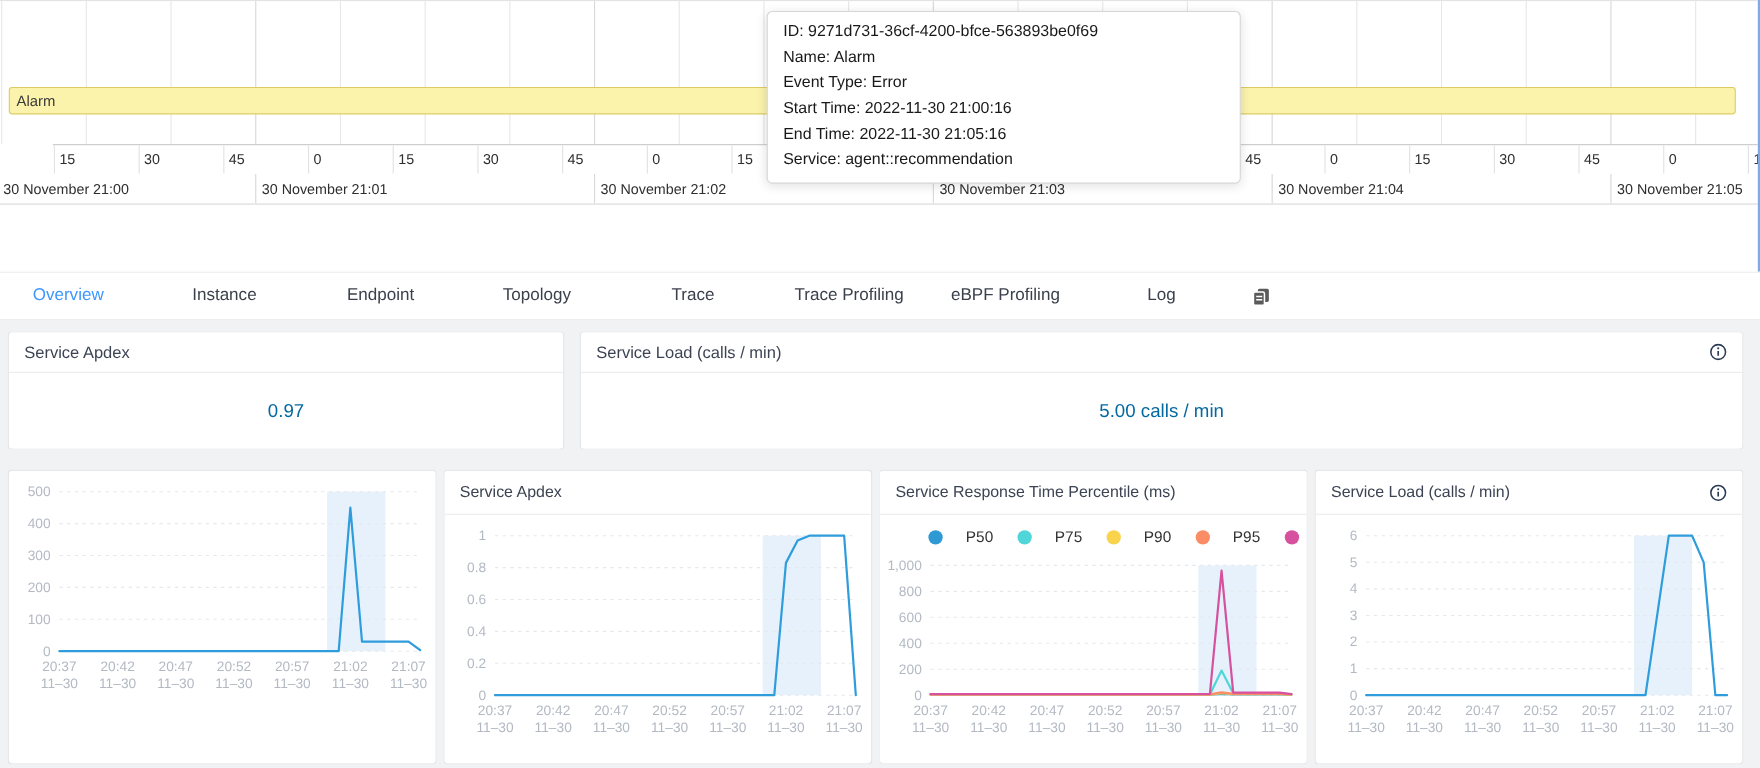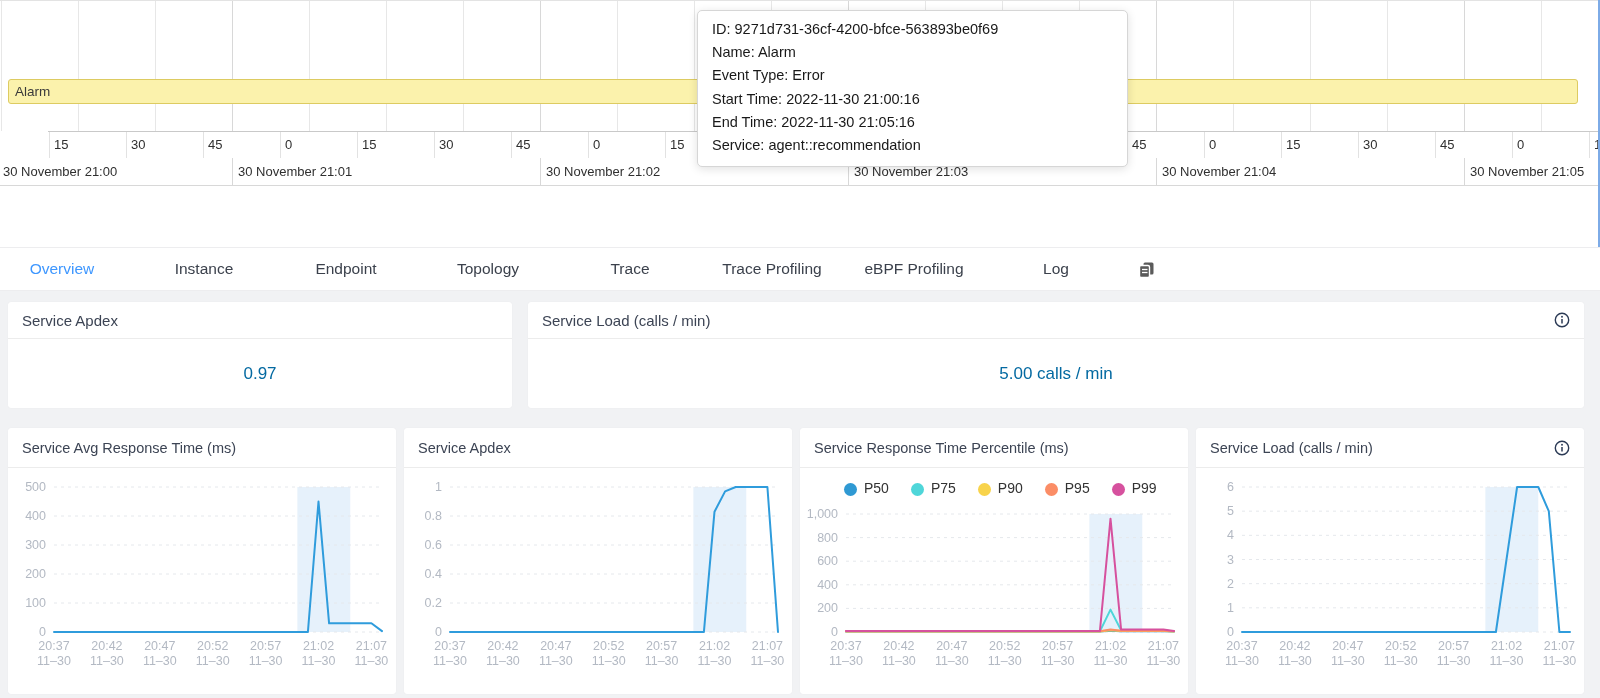--- a/index.html
+++ b/index.html
@@ -53,21 +53,21 @@
   
   .chart-row { position:absolute; left:8px; top:428px; width:1576px; height:266px;
     display:flex; gap:8px; }
   .chart-card { background:#fff; border-radius:3px; box-shadow:0 0 1px rgba(0,0,0,.08);
     flex:1 1 0; display:flex; flex-direction:column; overflow:hidden; }
   .chart-head { height:40px; border-bottom:1px solid #ececec; display:flex; align-items:center;
     justify-content:space-between; padding:0 14px; flex:0 0 auto; }
   .chart-title { font-size:14.5px; color:#3c4454; }
   .chart-legend { height:28px; display:flex; align-items:center; gap:22px; padding-left:44px;
     font-size:14px; color:#333; flex:0 0 auto; margin-top:6px; }
-  .legend-item { display:flex; align-items:flex-end; gap:7px; }
+  .legend-item { display:flex; align-items:center; gap:21px; }
   .legend-dot { width:13px; height:13px; border-radius:50%; background:#999; }
   .chart-plot { flex:1 1 auto; position:relative; }
   .chart-plot svg { position:absolute; left:0; top:0; }
 
   .info-icon { width:16px; height:16px; cursor:pointer; flex:0 0 auto; }
 </style>
 </head>
 <body>
 
 <div class="timeline-panel">
@@ -198,23 +198,20 @@
         <circle cx="8" cy="4.7" r="0.95" fill="#2b3a55"></circle>
       </svg>
     </div>
     <div class="metric-value">5.00 calls / min</div>
   </div>
 </div>
 
 <div class="chart-row">
 
   <div class="chart-card">
-    <div class="chart-head">
-      <span class="chart-title">Service Avg Response Time (ms)</span>
-    </div>
     <div class="chart-plot">
         <svg width="388" height="226">
           <rect x="289.35483870967744" y="19" width="52.90322580645159" height="145" fill="#3a96dd" fill-opacity="0.13"></rect>
           <line x1="46" y1="164" x2="374" y2="164" stroke="#e5e8ec" stroke-width="1" stroke-dasharray="3 4"></line>
           <text x="38" y="168" text-anchor="end" fill="#b3b9c3" font-size="12.5px">0</text>
           <line x1="46" y1="135" x2="374" y2="135" stroke="#e5e8ec" stroke-width="1" stroke-dasharray="3 4"></line>
           <text x="38" y="139" text-anchor="end" fill="#b3b9c3" font-size="12.5px">100</text>
           <line x1="46" y1="106" x2="374" y2="106" stroke="#e5e8ec" stroke-width="1" stroke-dasharray="3 4"></line>
           <text x="38" y="110" text-anchor="end" fill="#b3b9c3" font-size="12.5px">200</text>
           <line x1="46" y1="77" x2="374" y2="77" stroke="#e5e8ec" stroke-width="1" stroke-dasharray="3 4"></line>

